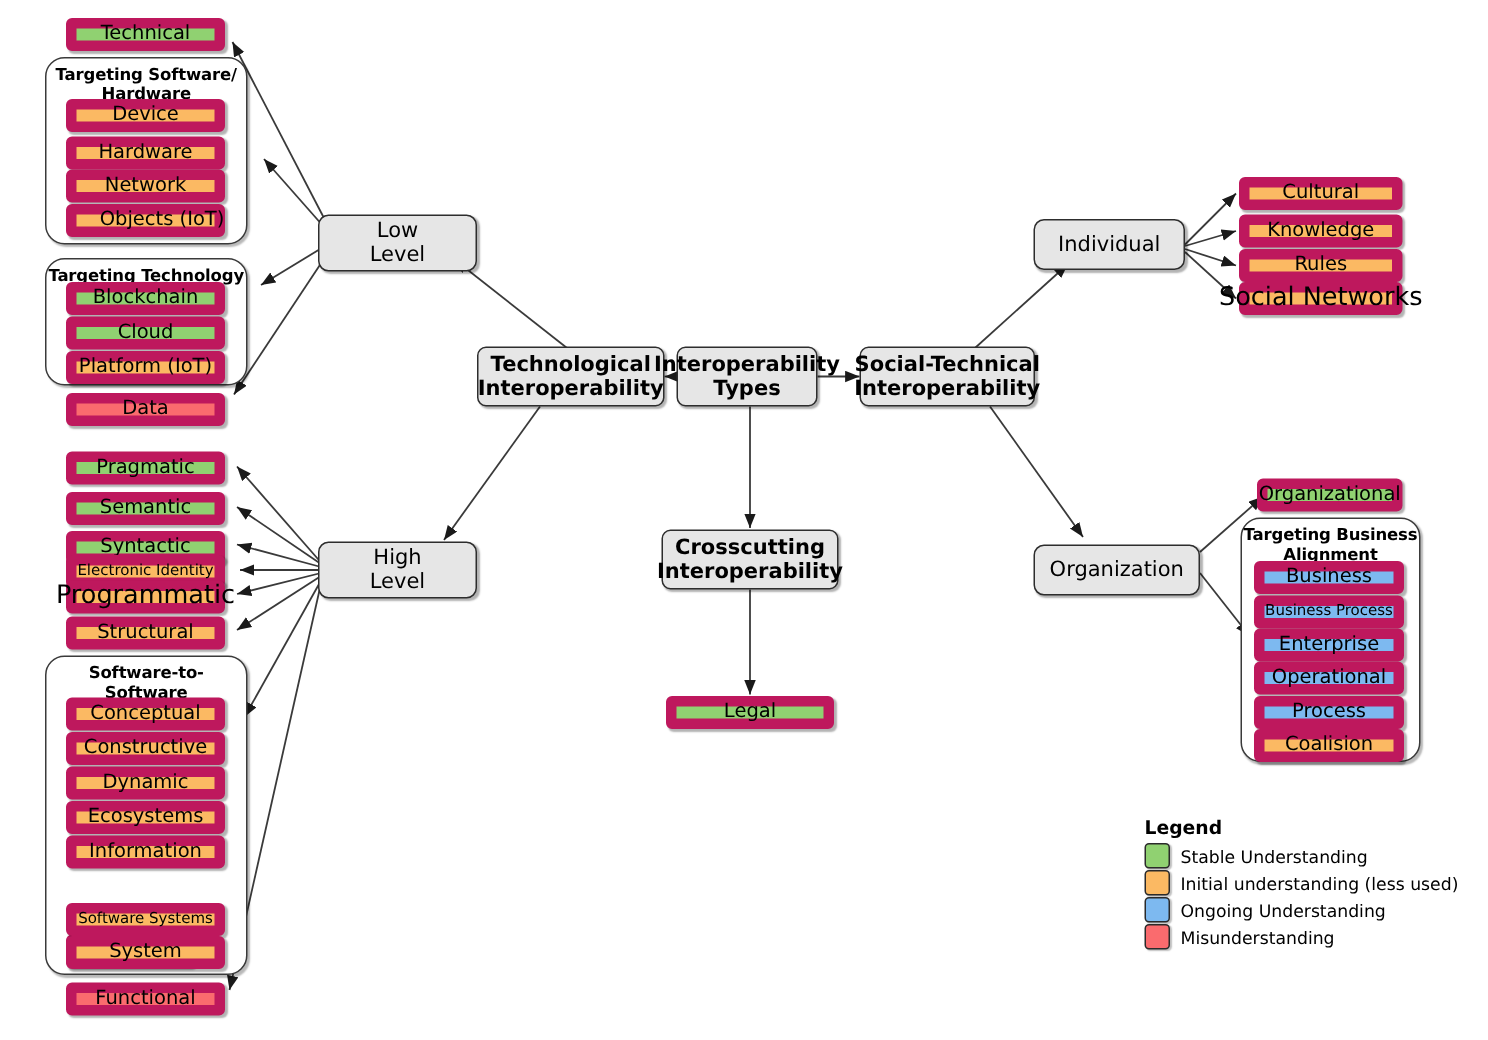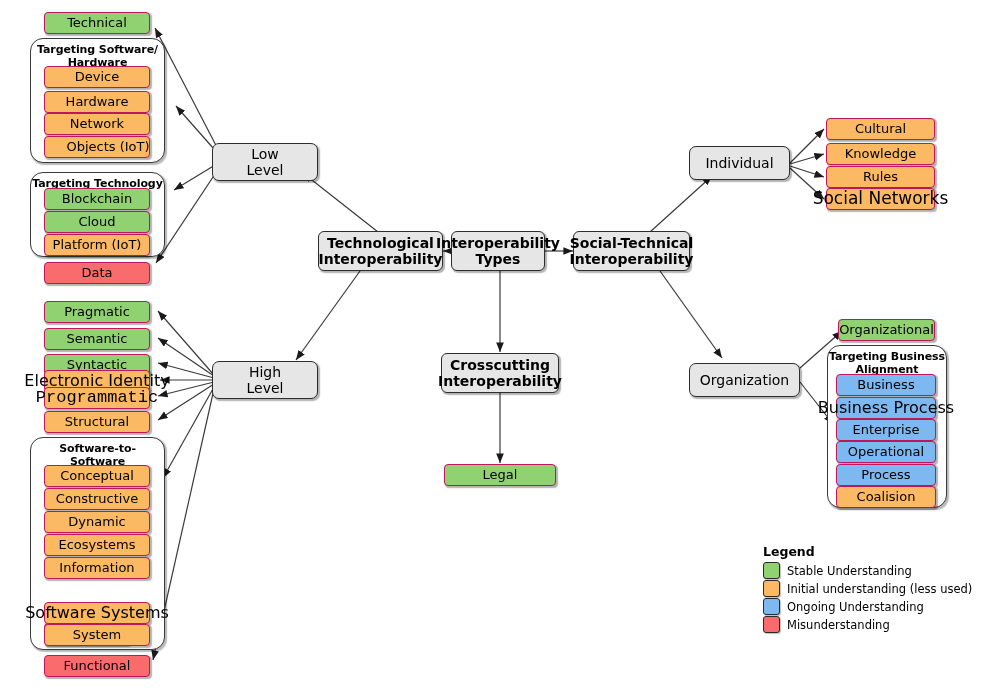--- a/index.html
+++ b/index.html
@@ -20,37 +20,37 @@
     width:992px;height:693px;
     pointer-events:none;
   }
   .node{
     position:absolute;
     box-sizing:border-box;
     display:flex;
     align-items:center;
     justify-content:center;
     text-align:center;
-    border:1px solid #be185d;
+    border:7px solid #be185d;
     border-radius:4px;
     color:#000;
     font-size:13px;
     line-height:1.15;
     box-shadow:1.5px 1.5px 1.2px rgba(0,0,0,0.30);
     white-space:nowrap;
   }
   .n-green{background:#90d171;}
   .n-orange{background:#fbb963;}
   .n-blue{background:#7db9f0;}
   .n-red{background:#fa6b6e;}
   .n-grey{background:#e6e6e6;border-radius:7px;}
   .n-grey.tight{border-radius:6px;font-weight:bold;}
   .leaf{height:22px;border-radius:4px;}
   .leaf.small{font-size:17px;}
-  .leaf.xsmall{font-size:16px;}
+  .leaf.xsmall{font-size:10px;}
   .group{
     position:absolute;
     box-sizing:border-box;
     border:1.4px solid #3a3a3a;
     border-radius:13px;
     background:#ffffff;
     box-shadow:1.5px 1.5px 1.2px rgba(0,0,0,0.28);
   }
   .group-title{
     position:absolute;
@@ -179,21 +179,21 @@
   </div>
   <div class="node leaf n-green" style="left:44px;top:188px;width:106px;">Blockchain</div>
   <div class="node leaf n-green" style="left:44px;top:211px;width:106px;">Cloud</div>
   <div class="node leaf n-orange" style="left:44px;top:234px;width:106px;">Platform (IoT)</div>
   <div class="node leaf n-red" style="left:44px;top:262px;width:106px;">Data</div>
 
   <div class="node leaf n-green" style="left:44px;top:301px;width:106px;">Pragmatic</div>
   <div class="node leaf n-green" style="left:44px;top:328px;width:106px;">Semantic</div>
   <div class="node leaf n-green" style="left:44px;top:354px;width:106px;">Syntactic</div>
   <div class="node leaf n-orange xsmall" style="left:44px;top:370px;width:106px;">Electronic Identity</div>
-  <div class="node leaf n-orange small" style="left:44px;top:387px;width:106px;font-family:Liberation Mono, monospace;">Programmatic</div>
+  <div class="node leaf n-orange small" style="left:44px;top:387px;width:106px;">Programmatic</div>
   <div class="node leaf n-orange" style="left:44px;top:411px;width:106px;">Structural</div>
 
   <div class="group" style="left:30px;top:437px;width:135px;height:213px;">
     <div class="group-title" style="top:5px;">Software-to-<br>Software Communication</div>
   </div>
   <div class="node leaf n-orange" style="left:44px;top:465px;width:106px;">Conceptual</div>
   <div class="node leaf n-orange" style="left:44px;top:488px;width:106px;">Constructive</div>
   <div class="node leaf n-orange" style="left:44px;top:511px;width:106px;">Dynamic</div>
   <div class="node leaf n-orange" style="left:44px;top:534px;width:106px;">Ecosystems</div>
   <div class="node leaf n-orange" style="left:44px;top:557px;width:106px;">Information</div>

